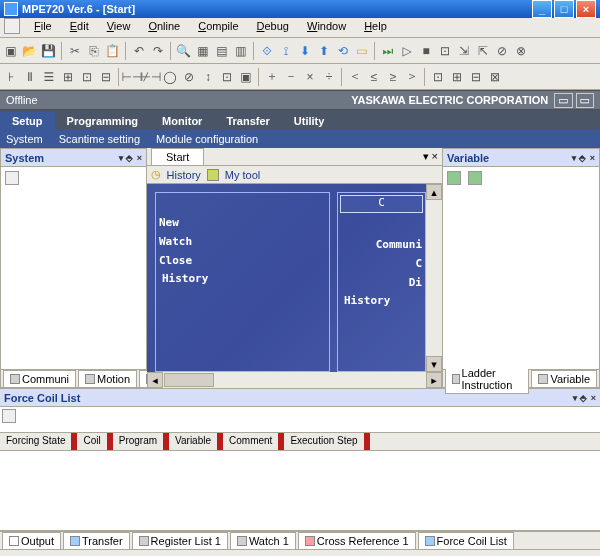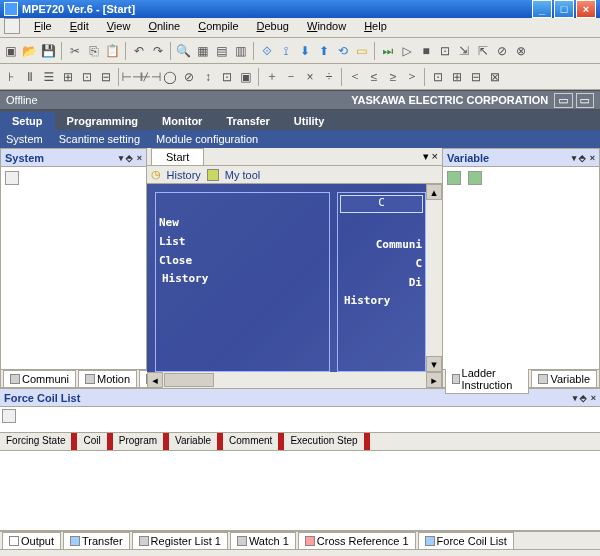--- a/index.html
+++ b/index.html
@@ -212,21 +212,21 @@
     <div class="subtool">
       <span style="color:#c9a000">◷</span>
       <span class="lnk">History</span>
       <span class="ic"></span>
       <span class="lnk">My tool</span>
     </div>
     <div class="startbody">
       <div class="projbox proj1">
         <div style="height:20px"></div>
         <div class="projitem">New</div>
-        <div class="projitem">List</div>
+        <div class="projitem">Watch</div>
         <div class="projitem">Close</div>
         <div class="projlabel">History</div>
       </div>
       <div class="projbox proj2">
         <div class="projhdr">C</div>
         <div style="height:20px"></div>
         <div class="projitem" style="text-align:right">Communi</div>
         <div class="projitem" style="text-align:right">C</div>
         <div class="projitem" style="text-align:right">Di</div>
         <div class="projlabel">History</div>

